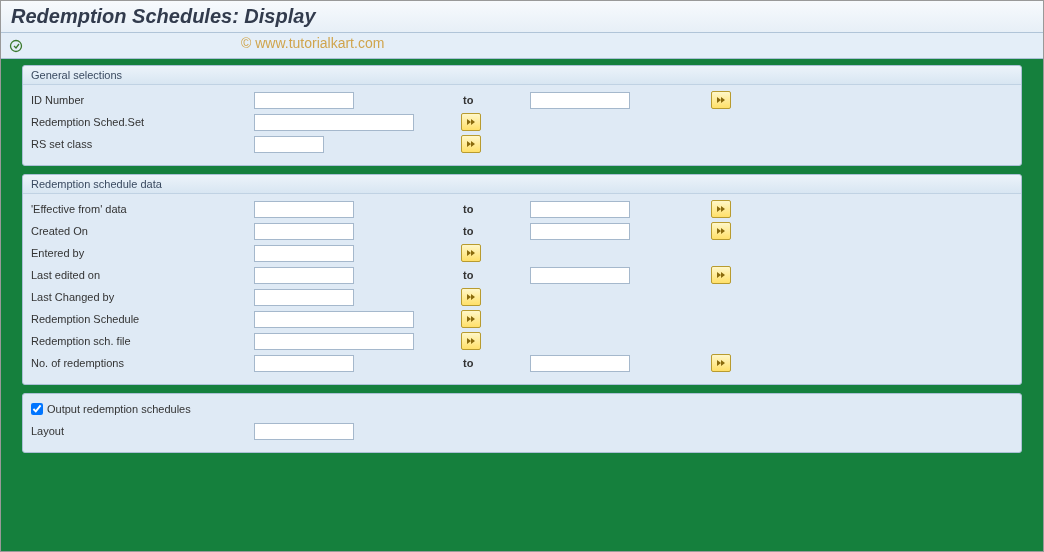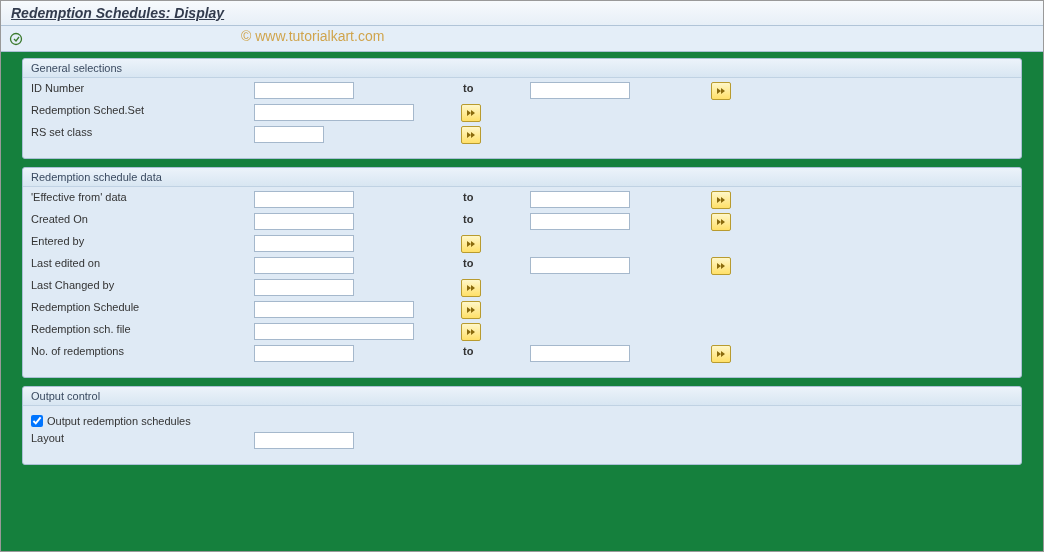--- a/index.html
+++ b/index.html
@@ -12,25 +12,24 @@
       height: 552px;
       border: 1px solid #999;
       overflow: hidden;
     }
     .title-bar {
       background: linear-gradient(#f7fafd, #e7eff7);
       border-bottom: 1px solid #b0c4d8;
       padding: 4px 10px;
     }
     .title-bar h1 {
-      font-size: 14px;
+      font-size: 20px;
       font-weight: bold;
       font-style: italic;
       color: #323b4d;
-      text-decoration: underline;
     }
     .toolbar {
       background: #e4eef8;
       border-bottom: 1px solid #aac0d5;
       padding: 4px 8px;
       height: 26px;
       display: flex;
       align-items: center;
       position: relative;
     }
@@ -69,20 +68,21 @@
       border-radius: 3px 3px 0 0;
       padding: 3px 8px;
       font-size: 11px;
       color: #3a4a60;
     }
     .group-body {
       padding: 4px 2px;
     }
     .frow {
       display: flex;
+      align-items: center;
       height: 22px;
       margin: 0;
       gap: 35px;
     }
     .flabel {
       width: 194px;
       padding-left: 6px;
       color: #333;
     }
     .fld-sm { width: 70px; }
@@ -289,21 +289,20 @@
         <span class="multi-btn">
             <svg viewBox="0 0 10 10">
               <path d="M1 2 L5 5 L1 8 Z M5 2 L9 5 L5 8 Z" fill="#8a6a0d"></path>
             </svg>
           </span>
       </div>
     </div>
   </div>
 
   <div class="group">
-    <div class="group-header">Output control</div>
     <div class="group-body">
       <div class="chk-row">
         <input type="checkbox" id="chk-disp" checked="" style="">
         <label class="chk-label" for="chk-disp">Output redemption schedules</label>
       </div>
       <div class="frow">
         <div class="flabel">Layout</div>
         <div class="col-input1">
             <input type="text" class="fld-md" style="">
           </div>

